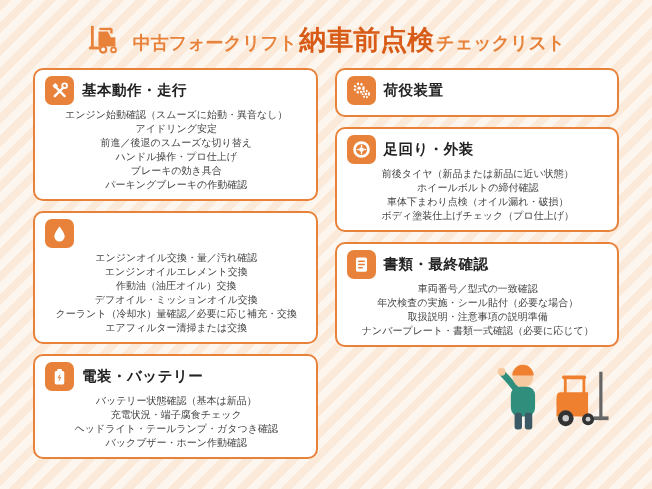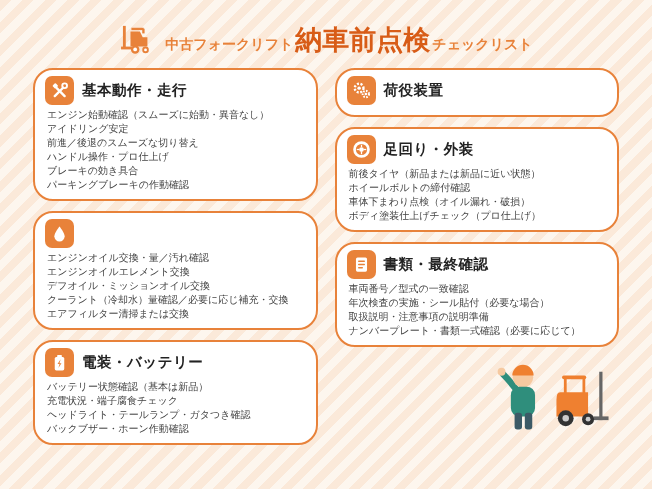--- a/index.html
+++ b/index.html
@@ -6,37 +6,37 @@
   body {
     width: 652px; height: 489px;
     font-family: "DejaVu Sans", "Liberation Sans", sans-serif;
   }
   .page {
     position: relative; width: 652px; height: 489px; overflow: hidden;
     background: repeating-linear-gradient(135deg, #fbe9d9 0px, #fbe9d9 8px, #fdf6ee 8px, #fdf6ee 16px);
   }
   .header { display: flex; align-items: center; justify-content: center; gap: 8px; padding: 22px 0 10px; }
   .title  { display: flex; align-items: baseline; font-weight: bold; white-space: nowrap; margin: 0; }
-  .t-small { font-size: 14px; color: #e8823a; }
+  .t-small { font-size: 18px; color: #e8823a; }
   .t-big   { font-size: 27px; color: #d85c17; margin: 0 2px; }
 
   .columns { display: flex; gap: 17px; padding: 0 33px; align-items: flex-start; }
   .col { flex: 1; min-width: 0; }
 
   .card {
-    background: #fff; border: 2px solid #e8823a; border-radius: 20px;
+    background: #fff; border: 2px solid #e8823a; border-radius: 10px;
     padding: 6px 10px 7px; margin-bottom: 10px;
   }
   .card-head { display: flex; align-items: center; gap: 8px; margin-bottom: 3px; }
   .icon-badge {
     width: 29px; height: 29px; background: #e8823a; border-radius: 7px;
     display: flex; align-items: center; justify-content: center; flex: 0 0 auto;
   }
   .card-title { font-size: 14.5px; font-weight: bold; color: #222; margin: 0; letter-spacing: 0.5px; }
-  .card-items { list-style: none; margin: 0; padding: 0 0 0 2px; }
+  .card-items { list-style: none; margin: 0; padding: 0 0 0 2px; text-align: center; }
   .card-items li { font-size: 10px; color: #444; line-height: 1.4; white-space: nowrap; }
 
   .footer-art { position: relative; height: 80px; margin-top: -2px; }
   .bubble {
     position: absolute; left: 40px; top: 6px; width: 104px;
     background: #fff; border: 2px solid #3a3a3a; border-radius: 26px;
     padding: 8px 4px; text-align: center; z-index: 2;
   }
   .bubble-text { display: block; font-size: 11px; font-weight: bold; color: #222; line-height: 1.35; }
   .bubble-tail {
@@ -107,20 +107,21 @@
         <div class="card-head">
           <span class="icon-badge">
             <svg width="19" height="19" viewBox="0 0 24 24">
               <path d="M12 3 C12 3 5.5 11 5.5 15.5 A6.5 6.5 0 0 0 18.5 15.5 C18.5 11 12 3 12 3 Z" fill="#fff"></path>
             </svg>
           </span>
         </div>
         <ul class="card-items">
           <li>エンジンオイル交換・量／汚れ確認</li>
           <li>エンジンオイルエレメント交換</li>
+          <li>作動油（油圧オイル）交換</li>
           <li>デフオイル・ミッションオイル交換</li>
           <li>クーラント（冷却水）量確認／必要に応じ補充・交換</li>
           <li>エアフィルター清掃または交換</li>
         </ul>
       </section>
 
       <section class="card">
         <div class="card-head">
           <span class="icon-badge">
             <svg width="19" height="19" viewBox="0 0 24 24">

